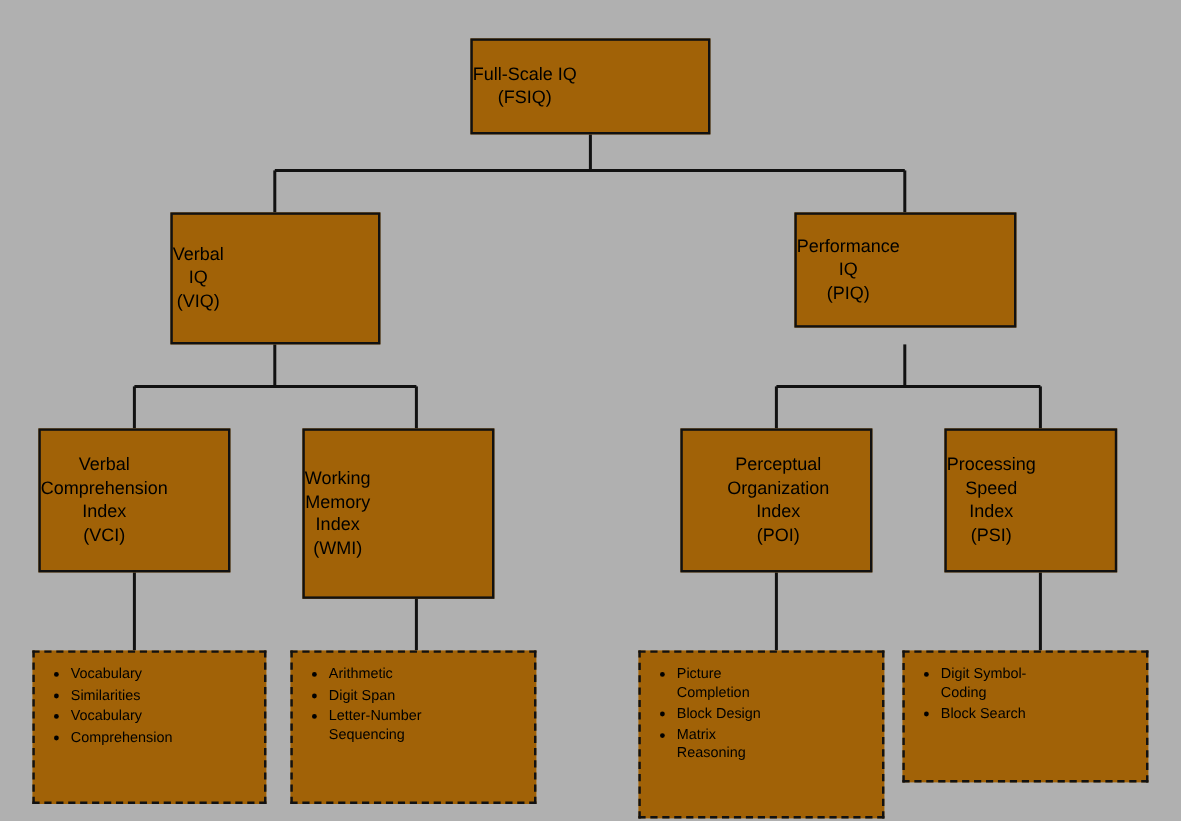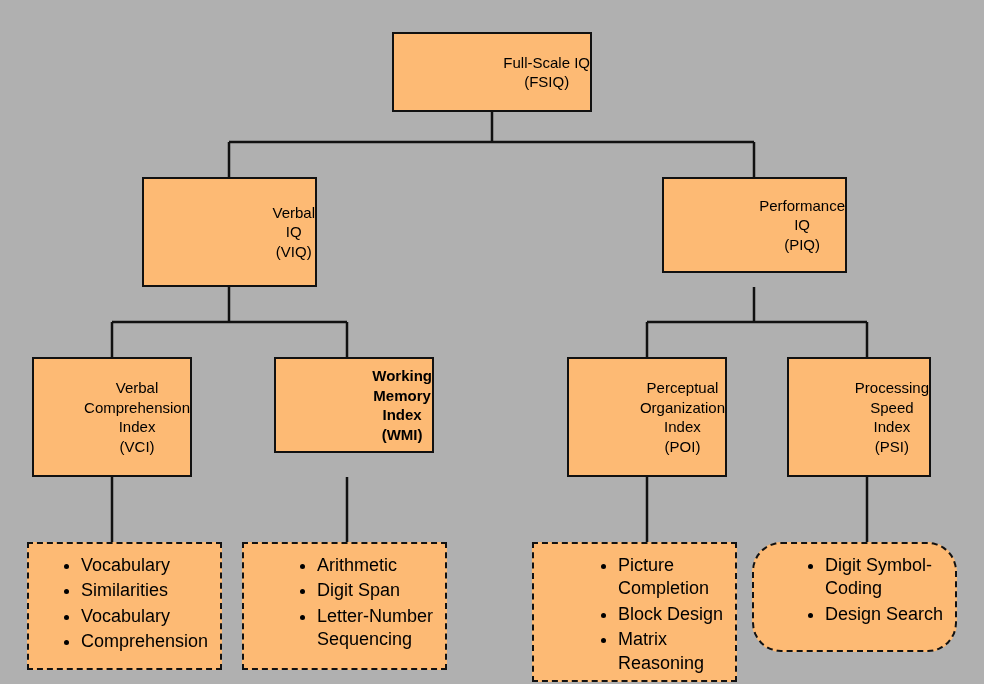--- a/index.html
+++ b/index.html
@@ -24,36 +24,36 @@
       position: absolute;
       top: 0; left: 0;
       width: 100%;
       height: 100%;
       overflow: visible;
       pointer-events: none;
     }
 
     .node {
       position: absolute;
-      background: #fdba74;
+      background: #a16207;
       border: 2.5px solid #111;
       text-align: center;
       display: flex;
       align-items: center;
-      justify-content: flex-end;
+      justify-content: flex-start;
       font-size: 15px;
       line-height: 1.3;
     }
 
     .node.dashed {
       border: 2px dashed #111;
       padding: 10px 12px;
       text-align: left;
       align-items: flex-start;
-      font-size: 18px;
+      font-size: 12px;
     }
 
     .node.dashed ul {
       list-style: disc;
       padding-left: 18px;
     }
 
     .node.dashed ul li {
       margin-bottom: 2px;
     }
@@ -97,21 +97,21 @@
   </div>
 
   <div class="node" style="left:650px; top:165px; width:185px; height:96px;">
     <span>Performance<br>IQ<br>(PIQ)</span>
   </div>
 
   <div class="node" style="left:20px; top:345px; width:160px; height:120px;">
     <span>Verbal<br>Comprehension<br>Index<br>(VCI)</span>
   </div>
 
-  <div class="node" style="left:262px; top:345px; width:160px; height:96px;font-weight:bold;">
+  <div class="node" style="left:240px; top:345px; width:160px; height:142px;">
     <span>Working<br>Memory<br>Index<br>(WMI)</span>
   </div>
 
   <div class="node" style="left:555px; top:345px; width:160px; height:120px;padding-left:37px;">
     <span>Perceptual<br>Organization<br>Index<br>(POI)</span>
   </div>
 
   <div class="node" style="left:775px; top:345px; width:144px; height:120px;">
     <span>Processing<br>Speed<br>Index<br>(PSI)</span>
   </div>
@@ -134,19 +134,19 @@
   </div>
 
   <div class="node dashed" style="left:230px; top:530px; width:205px; height:128px;">
     <ul>
       <li>Arithmetic</li>
       <li>Digit Span</li>
       <li>Letter-Number<br>Sequencing</li>
     </ul>
   </div>
 
-  <div class="node dashed" style="left:740px; top:530px; width:205px; height:110px;border-radius:29px;">
+  <div class="node dashed" style="left:740px; top:530px; width:205px; height:110px;">
     <ul>
       <li>Digit Symbol-<br>Coding</li>
-      <li>Design Search</li>
+      <li>Block Search</li>
     </ul>
   </div>
 </div>
 
 </body></html>

